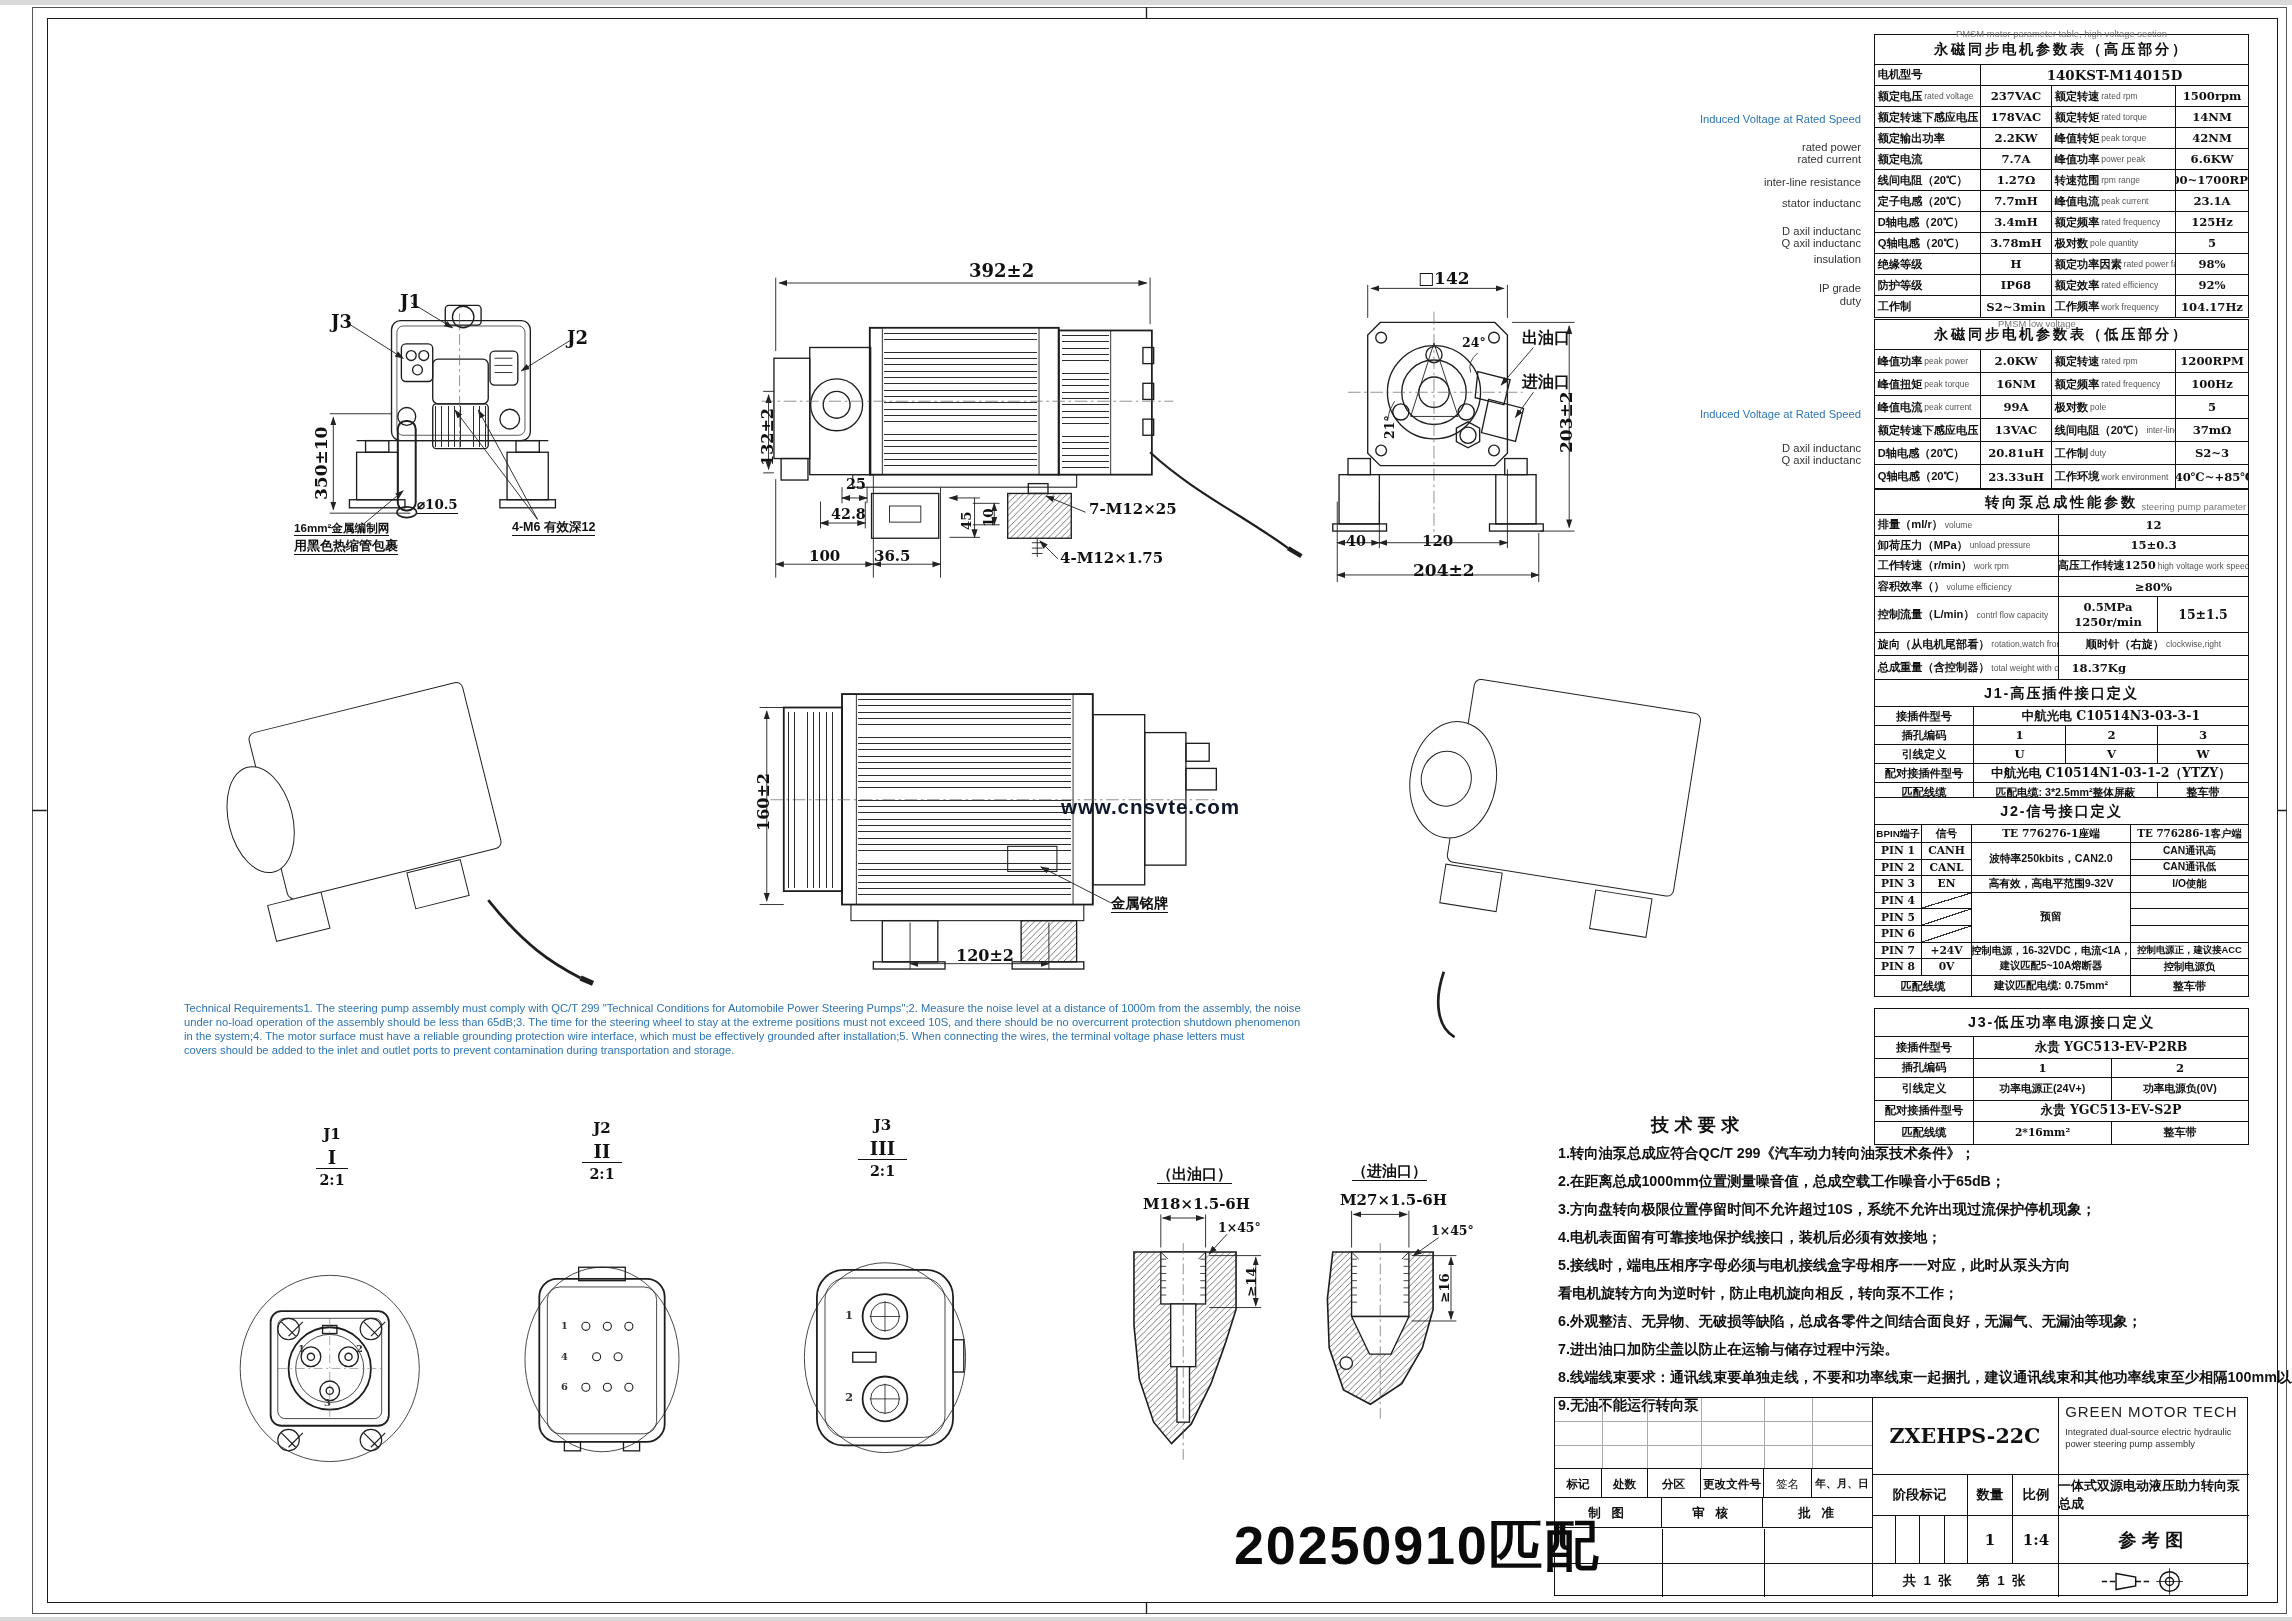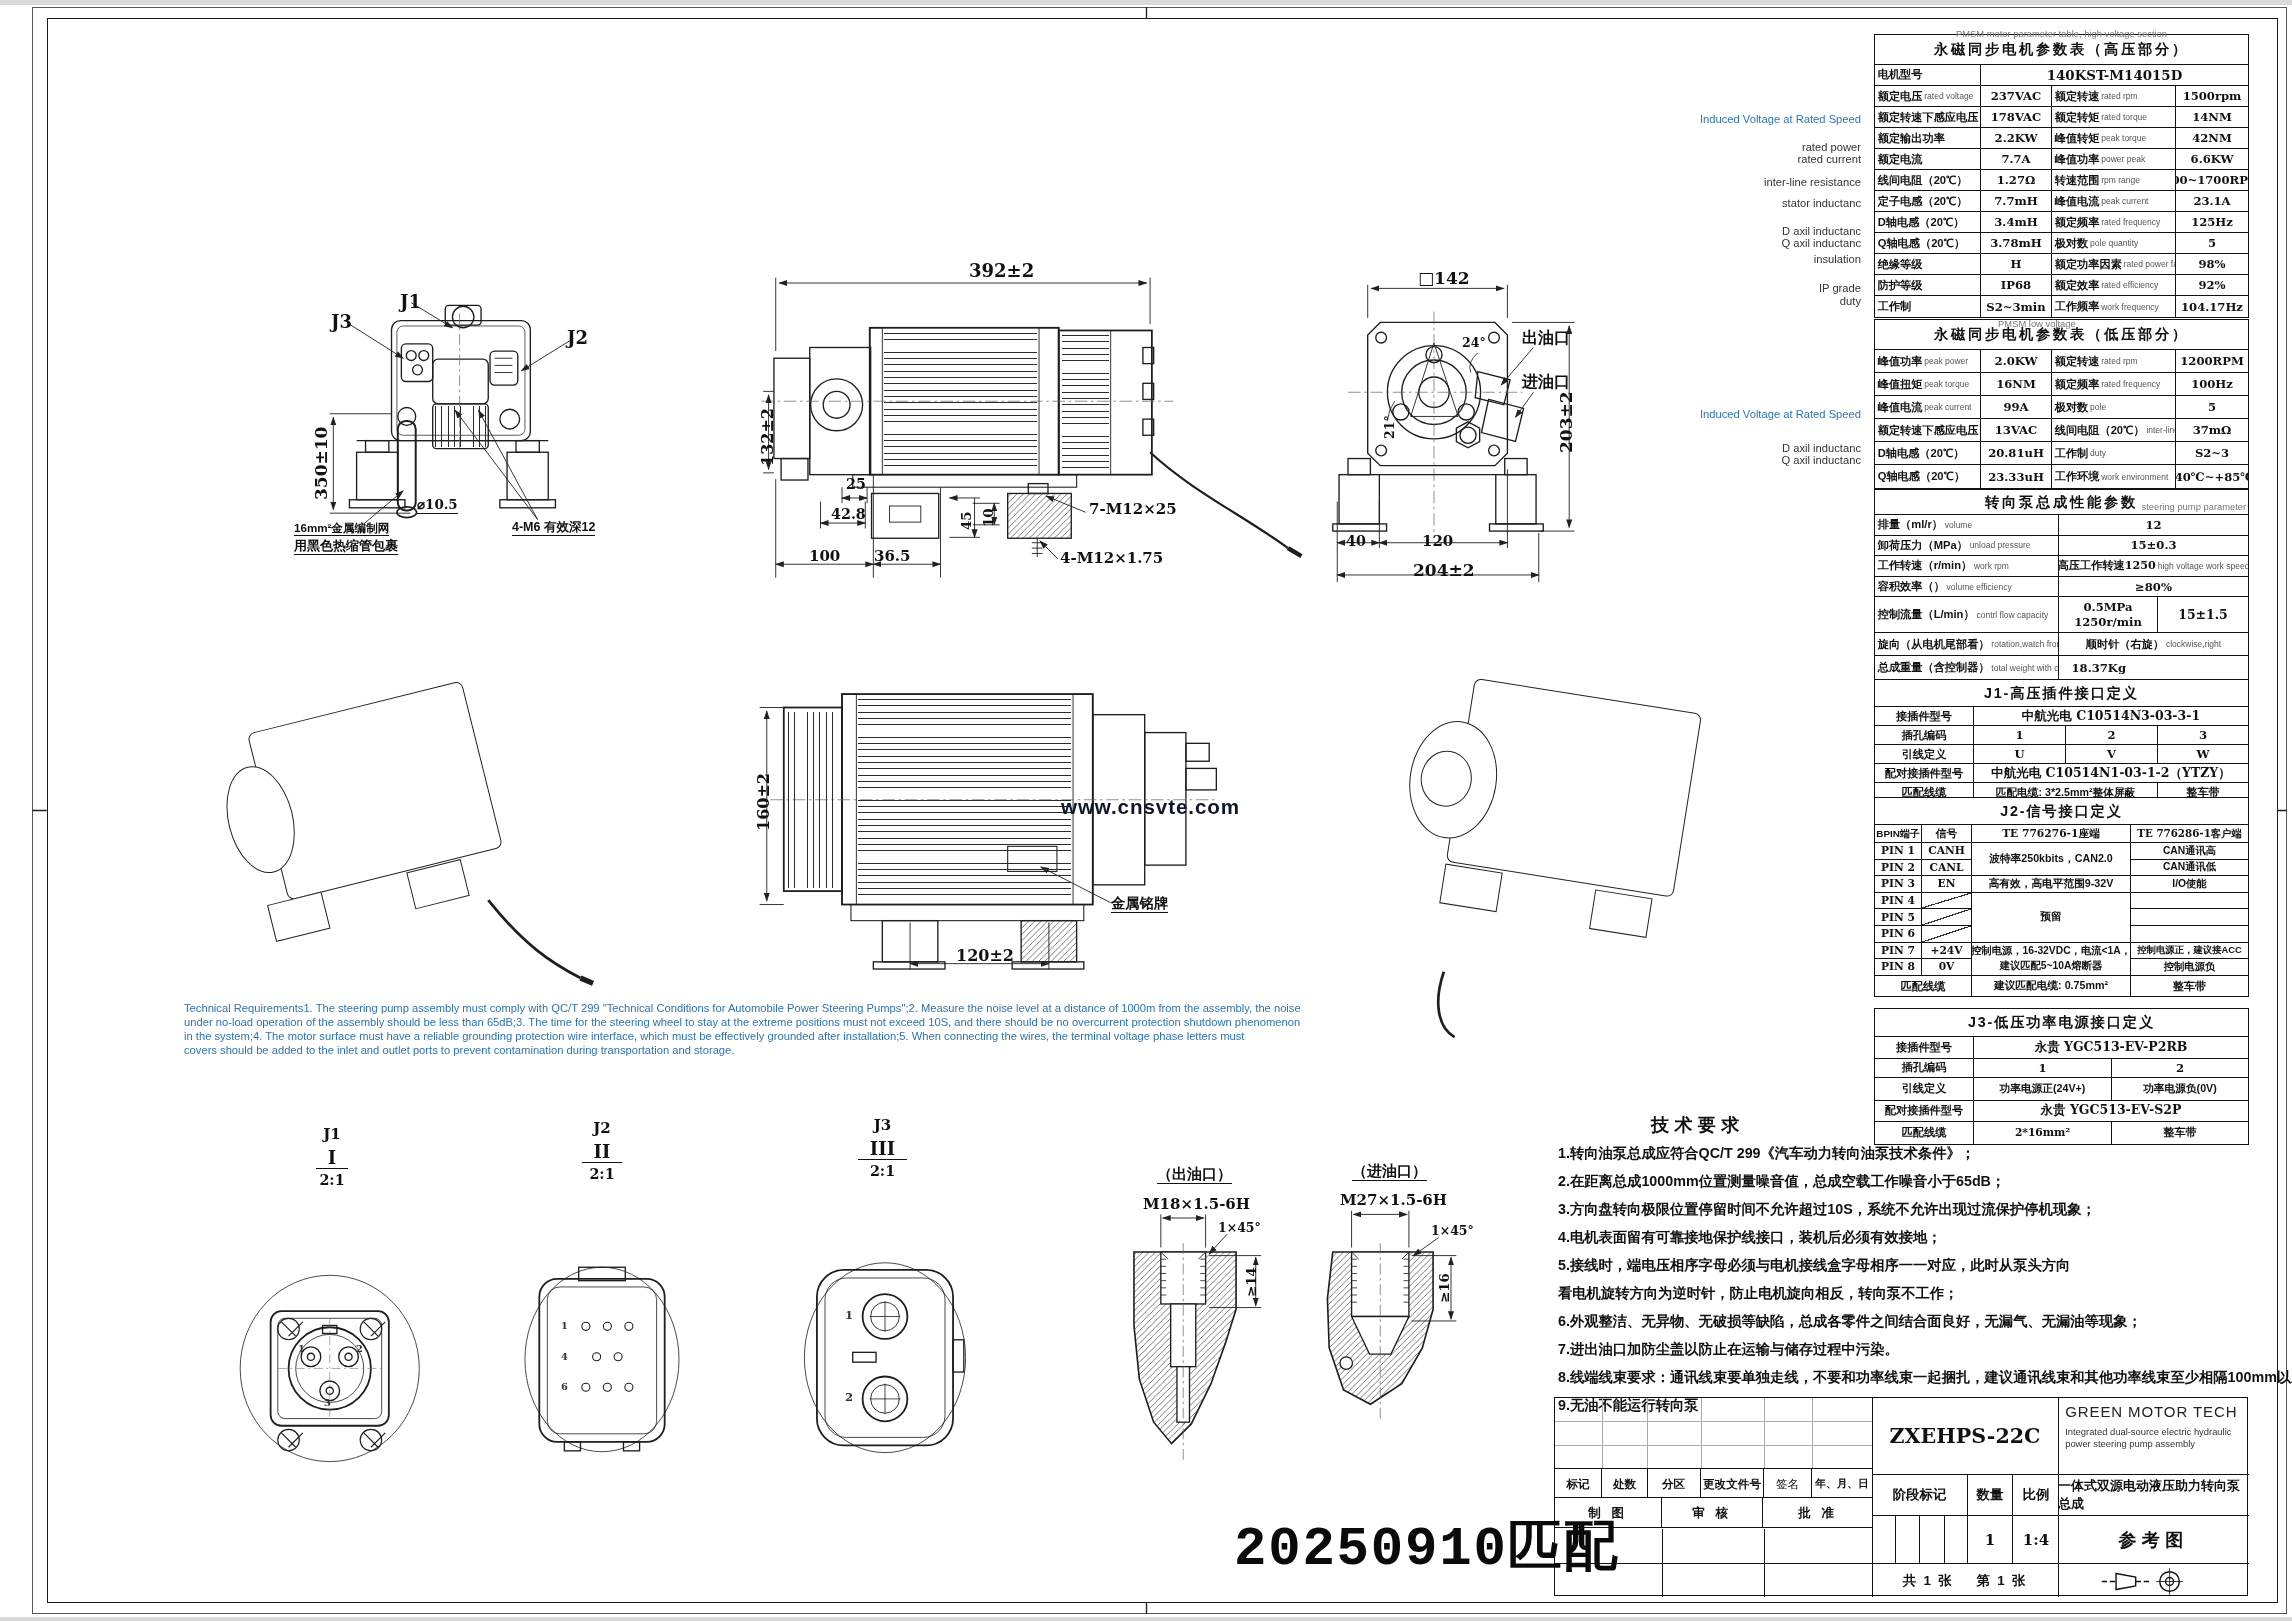--- a/index.html
+++ b/index.html
@@ -51,21 +51,21 @@
   
   .tcn{position:absolute;left:1558px;top:1139px;font-size:14.3px;font-weight:bold;line-height:28px;white-space:nowrap;}
   .tcn-title{position:absolute;left:1651px;top:1113px;font-size:18px;font-weight:bold;letter-spacing:5.4px;}
   .ten{position:absolute;left:184px;top:1001px;font-size:11.2px;line-height:14px;color:#2e74b5;white-space:nowrap;}
   
   .tb{position:absolute;left:1554px;top:1397px;width:694px;height:199px;border:1.8px solid #111;box-sizing:border-box;}
   .tb *{box-sizing:border-box;}
   .tb .abs{position:absolute;display:flex;align-items:center;justify-content:center;overflow:hidden;} .tb .bb{border-bottom:1.3px solid #111;}
   .tb .thin{border-color:#999;border-width:0.9px;}
   .wm{position:absolute;left:1061px;top:795px;font-size:20.6px;font-weight:bold;color:#0f172a;letter-spacing:0.9px;}
-  .bigdate{position:absolute;left:1234px;top:1510px;font-size:54px;font-weight:600;color:#0a0a0a;letter-spacing:1.8px;font-family:Liberation Mono, monospace;}
+  .bigdate{position:absolute;left:1234px;top:1510px;font-size:54px;font-weight:600;color:#0a0a0a;letter-spacing:1.8px;font-family:Liberation Sans, sans-serif;}
 </style>
 </head>
 <body>
 
 <div class="sheet">
   <div class="edge" style="top:0"></div>
   <div class="edge" style="bottom:0"></div>
   <div class="frame" style="left:32px;top:7.2px;right:6.3px;bottom:7.2px"></div>
   <div class="frame inner" style="left:47px;top:18px;right:15px;bottom:18px"></div>
 

